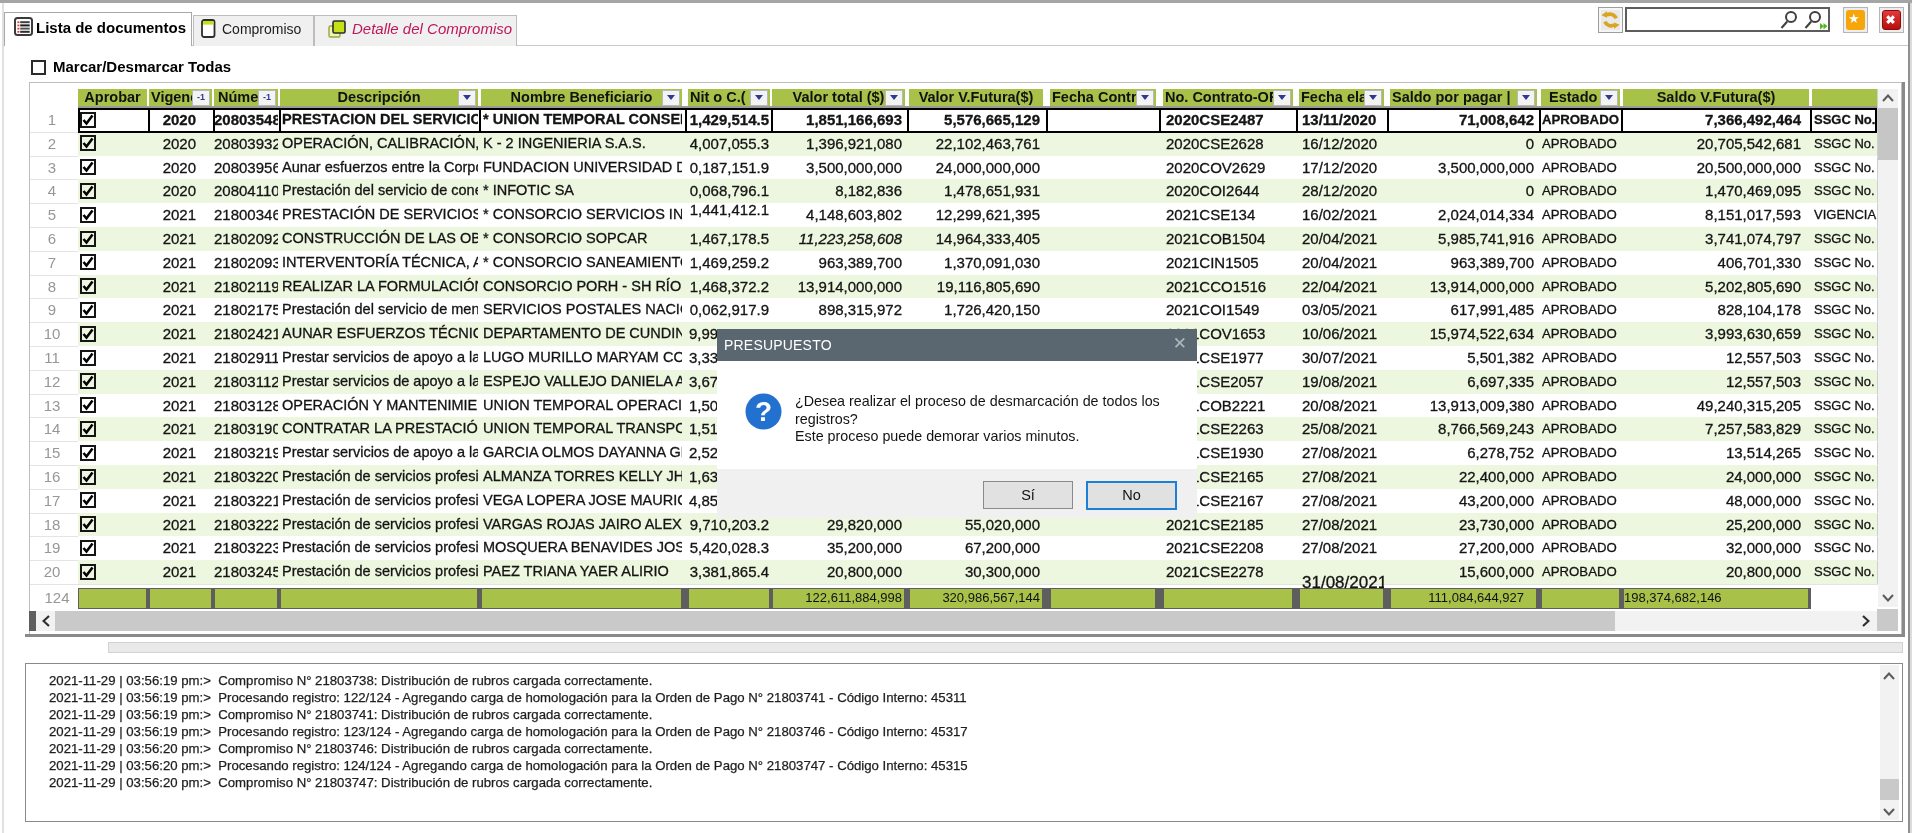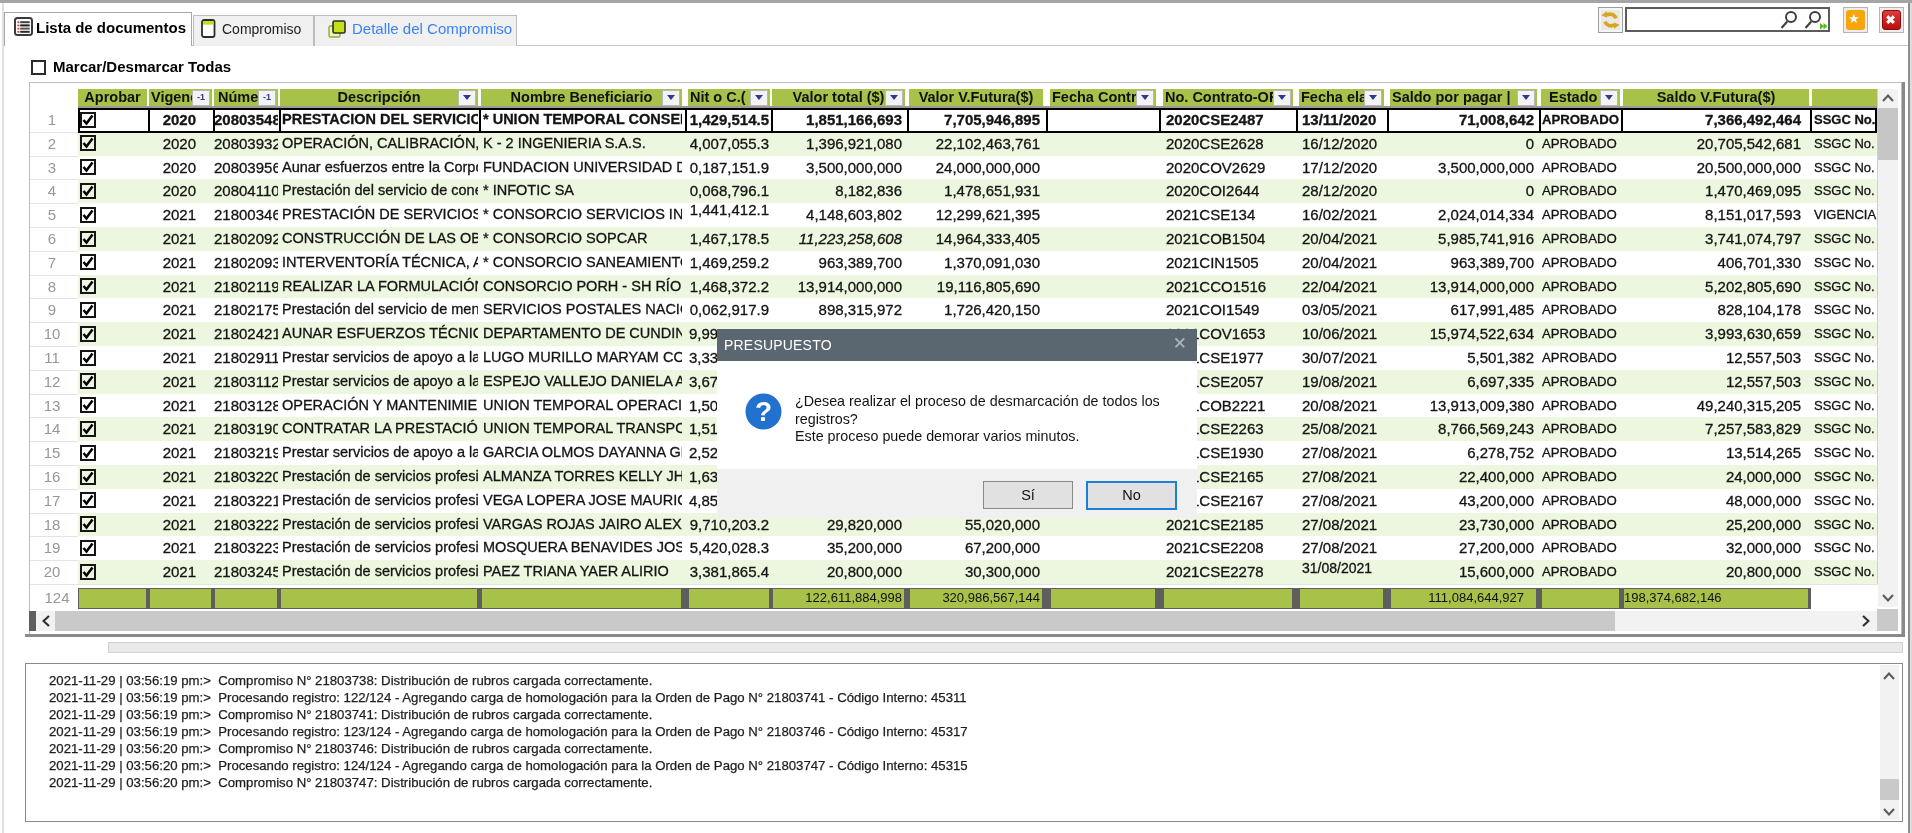--- a/index.html
+++ b/index.html
@@ -32,21 +32,21 @@
 <div style="left:36px;top:19px;width:160px;height:22px;white-space:nowrap;"><span style="font-weight:bold;font-size:15px;color:#000;">Lista de documentos</span></div>
 <svg style="position:absolute;left:201px;top:19px" width="15" height="20" viewBox="0 0 15 20">
 <rect x="1" y="1" width="12.5" height="17" rx="2" fill="#ffffff" stroke="#2d2d2d" stroke-width="1.8"></rect>
 <rect x="2" y="2" width="10.5" height="3.6" fill="#c6e018"></rect>
 </svg>
 <div style="left:222px;top:20px;width:90px;height:20px;"><span style="font-size:14px;color:#1c1c1c;">Compromiso</span></div>
 <svg style="position:absolute;left:327px;top:19px" width="20" height="20" viewBox="0 0 20 20">
 <rect x="2" y="7" width="11" height="11" rx="1.5" fill="#eef5b2" stroke="#9aa53c" stroke-width="1.4"></rect>
 <rect x="6" y="2" width="12" height="12" rx="1.5" fill="#c6e018" stroke="#2d2d2d" stroke-width="1.6"></rect>
 </svg>
-<div style="left:352px;top:20px;width:170px;height:20px;"><span style="font-size:15px;color:#3b82f6;">Detalle del Compromiso</span></div>
+<div style="left:352px;top:20px;width:170px;height:20px;"><span style="font-size:15px;color:#be185d;font-style:italic;">Detalle del Compromiso</span></div>
 <div style="left:1598px;top:7px;width:25px;height:26px;background:#e9e9e9;border:1px solid #9d9d9d;box-shadow:inset 0 0 0 2px #f6f6f6;"></div>
 <svg style="position:absolute;left:1601px;top:10px" width="19" height="20" viewBox="0 0 24 24">
 <g fill="none" stroke="#d9a520" stroke-width="4.6">
 <path d="M19 10 A8 8 0 0 0 7 6"></path>
 <path d="M5 14 A8 8 0 0 0 17 18"></path>
 </g>
 <path d="M7.5 1 L7.5 9 L0.5 6 Z" fill="#d9a520"></path>
 <path d="M16.5 23 L16.5 15 L23.5 18 Z" fill="#d9a520"></path>
 </svg>
 <div style="left:1625px;top:7px;width:205px;height:25px;background:#ffffff;border:2px solid #5c5c5c;"></div>
@@ -171,21 +171,21 @@
     <svg width="12" height="12" viewBox="0 0 12 12" style="position:absolute;left:0;top:0">
       <path d="M1.5 6 L4.5 9.5 L10.5 1.5" stroke="#000" stroke-width="2.6" fill="none"></path>
     </svg>
   </div>
 <div class="cell" style="left:149px;top:108px;width:63px;height:23.8px;font-size:15px;text-align:right;padding-left:0px;padding-right:16px;font-weight:bold;z-index:1;">2020</div>
 <div class="cell" style="left:214px;top:108px;width:64px;height:23.8px;font-size:15px;text-align:right;padding-left:0px;padding-right:1px;font-weight:bold;z-index:1;">20803548</div>
 <div class="cell" style="left:280px;top:108px;width:198px;height:23.8px;font-size:14.5px;text-align:left;padding-left:2px;padding-right:2px;font-weight:bold;z-index:1;">PRESTACION DEL SERVICIO DE</div>
 <div class="cell" style="left:481px;top:108px;width:201px;height:23.8px;font-size:14.5px;text-align:left;padding-left:2px;padding-right:2px;font-weight:bold;z-index:1;">* UNION TEMPORAL CONSERJ(</div>
 <div class="cell" style="left:688px;top:108px;width:82px;height:23.8px;font-size:15px;text-align:right;padding-left:0px;padding-right:1px;font-weight:bold;z-index:1;">1,429,514.5</div>
 <div class="cell" style="left:772px;top:108px;width:133px;height:23.8px;font-size:15px;text-align:right;padding-left:0px;padding-right:3px;font-weight:bold;z-index:1;">1,851,166,693</div>
-<div class="cell" style="left:909px;top:108px;width:134px;height:23.8px;font-size:15px;text-align:right;padding-left:0px;padding-right:3px;font-weight:bold;z-index:1;">7,705,946,895</div>
+<div class="cell" style="left:909px;top:108px;width:134px;height:23.8px;font-size:15px;text-align:right;padding-left:0px;padding-right:3px;font-weight:bold;z-index:1;">5,576,665,129</div>
 <div class="cell" style="left:1163px;top:108px;width:130px;height:23.8px;font-size:15px;text-align:left;padding-left:3px;padding-right:2px;font-weight:bold;z-index:1;">2020CSE2487</div>
 <div class="cell" style="left:1299px;top:108px;width:85px;height:23.8px;font-size:15px;text-align:left;padding-left:3px;padding-right:2px;font-weight:bold;z-index:1;">13/11/2020</div>
 <div class="cell" style="left:1390px;top:108px;width:147px;height:23.8px;font-size:15px;text-align:right;padding-left:0px;padding-right:3px;font-weight:bold;z-index:1;">71,008,642</div>
 <div class="cell" style="left:1541px;top:108px;width:79px;height:23.8px;font-size:13.2px;text-align:left;padding-left:1px;padding-right:2px;font-weight:bold;z-index:1;">APROBADO</div>
 <div class="cell" style="left:1623px;top:108px;width:186px;height:23.8px;font-size:15px;text-align:right;padding-left:0px;padding-right:8px;font-weight:bold;z-index:1;">7,366,492,464</div>
 <div class="cell" style="left:1812px;top:108px;width:65px;height:23.8px;font-size:13px;text-align:left;padding-left:2px;padding-right:2px;font-weight:bold;z-index:1;">SSGC No.</div>
 <div style="left:30px;top:131.8px;width:48px;height:23.8px;">
     <div class="rn" style="left:0;top:0;width:44px;height:23.8px;">2</div>
   </div>
 <div style="left:78px;top:131.8px;width:1799px;height:23.8px;background:#edf6de;"></div>
@@ -610,21 +610,21 @@
     </svg>
   </div>
 <div class="cell" style="left:149px;top:560.2px;width:63px;height:23.8px;font-size:15px;text-align:right;padding-left:0px;padding-right:16px;z-index:1;">2021</div>
 <div class="cell" style="left:214px;top:560.2px;width:64px;height:23.8px;font-size:15px;text-align:right;padding-left:0px;padding-right:1px;z-index:1;">21803245</div>
 <div class="cell" style="left:280px;top:560.2px;width:198px;height:23.8px;font-size:14.5px;text-align:left;padding-left:2px;padding-right:2px;z-index:1;">Prestación de servicios profesion</div>
 <div class="cell" style="left:481px;top:560.2px;width:201px;height:23.8px;font-size:14.5px;text-align:left;padding-left:2px;padding-right:2px;z-index:1;">PAEZ TRIANA YAER ALIRIO</div>
 <div class="cell" style="left:688px;top:560.2px;width:82px;height:23.8px;font-size:15px;text-align:right;padding-left:0px;padding-right:1px;z-index:1;">3,381,865.4</div>
 <div class="cell" style="left:772px;top:560.2px;width:133px;height:23.8px;font-size:15px;text-align:right;padding-left:0px;padding-right:3px;z-index:1;">20,800,000</div>
 <div class="cell" style="left:909px;top:560.2px;width:134px;height:23.8px;font-size:15px;text-align:right;padding-left:0px;padding-right:3px;z-index:1;">30,300,000</div>
 <div class="cell" style="left:1163px;top:560.2px;width:130px;height:23.8px;font-size:15px;text-align:left;padding-left:3px;padding-right:2px;z-index:1;">2021CSE2278</div>
-<div class="cell" style="left:1299px;top:557px;width:85px;height:19px;font-size:14px;text-align:left;padding-left:3px;padding-right:2px;z-index:1;">31/08/2021</div>
+<div class="cell" style="left:1299px;top:571px;width:85px;height:19px;font-size:17px;text-align:left;padding-left:3px;padding-right:2px;z-index:1;">31/08/2021</div>
 <div class="cell" style="left:1390px;top:560.2px;width:147px;height:23.8px;font-size:15px;text-align:right;padding-left:0px;padding-right:3px;z-index:1;">15,600,000</div>
 <div class="cell" style="left:1541px;top:560.2px;width:79px;height:23.8px;font-size:13.2px;text-align:left;padding-left:1px;padding-right:2px;z-index:1;">APROBADO</div>
 <div class="cell" style="left:1623px;top:560.2px;width:186px;height:23.8px;font-size:15px;text-align:right;padding-left:0px;padding-right:8px;z-index:1;">20,800,000</div>
 <div class="cell" style="left:1812px;top:560.2px;width:65px;height:23.8px;font-size:13px;text-align:left;padding-left:2px;padding-right:2px;z-index:1;">SSGC No.</div>
 <div style="left:30px;top:589px;width:48px;height:18.5px;">
     <div class="rn" style="left:4px;top:0;width:46px;height:18.5px;line-height:18.5px;">124</div>
   </div>
 <div style="left:78px;top:587.5px;width:1733px;height:21.5px;background:#5e5e5e;"></div>
 <div style="left:79px;top:589px;width:67px;height:18.5px;background:#a8c148;font-size:13px;line-height:18.5px;text-align:left;color:#111;white-space:nowrap;overflow:hidden;"></div>
 <div style="left:150px;top:589px;width:61px;height:18.5px;background:#a8c148;font-size:13px;line-height:18.5px;text-align:left;color:#111;white-space:nowrap;overflow:hidden;"></div>

